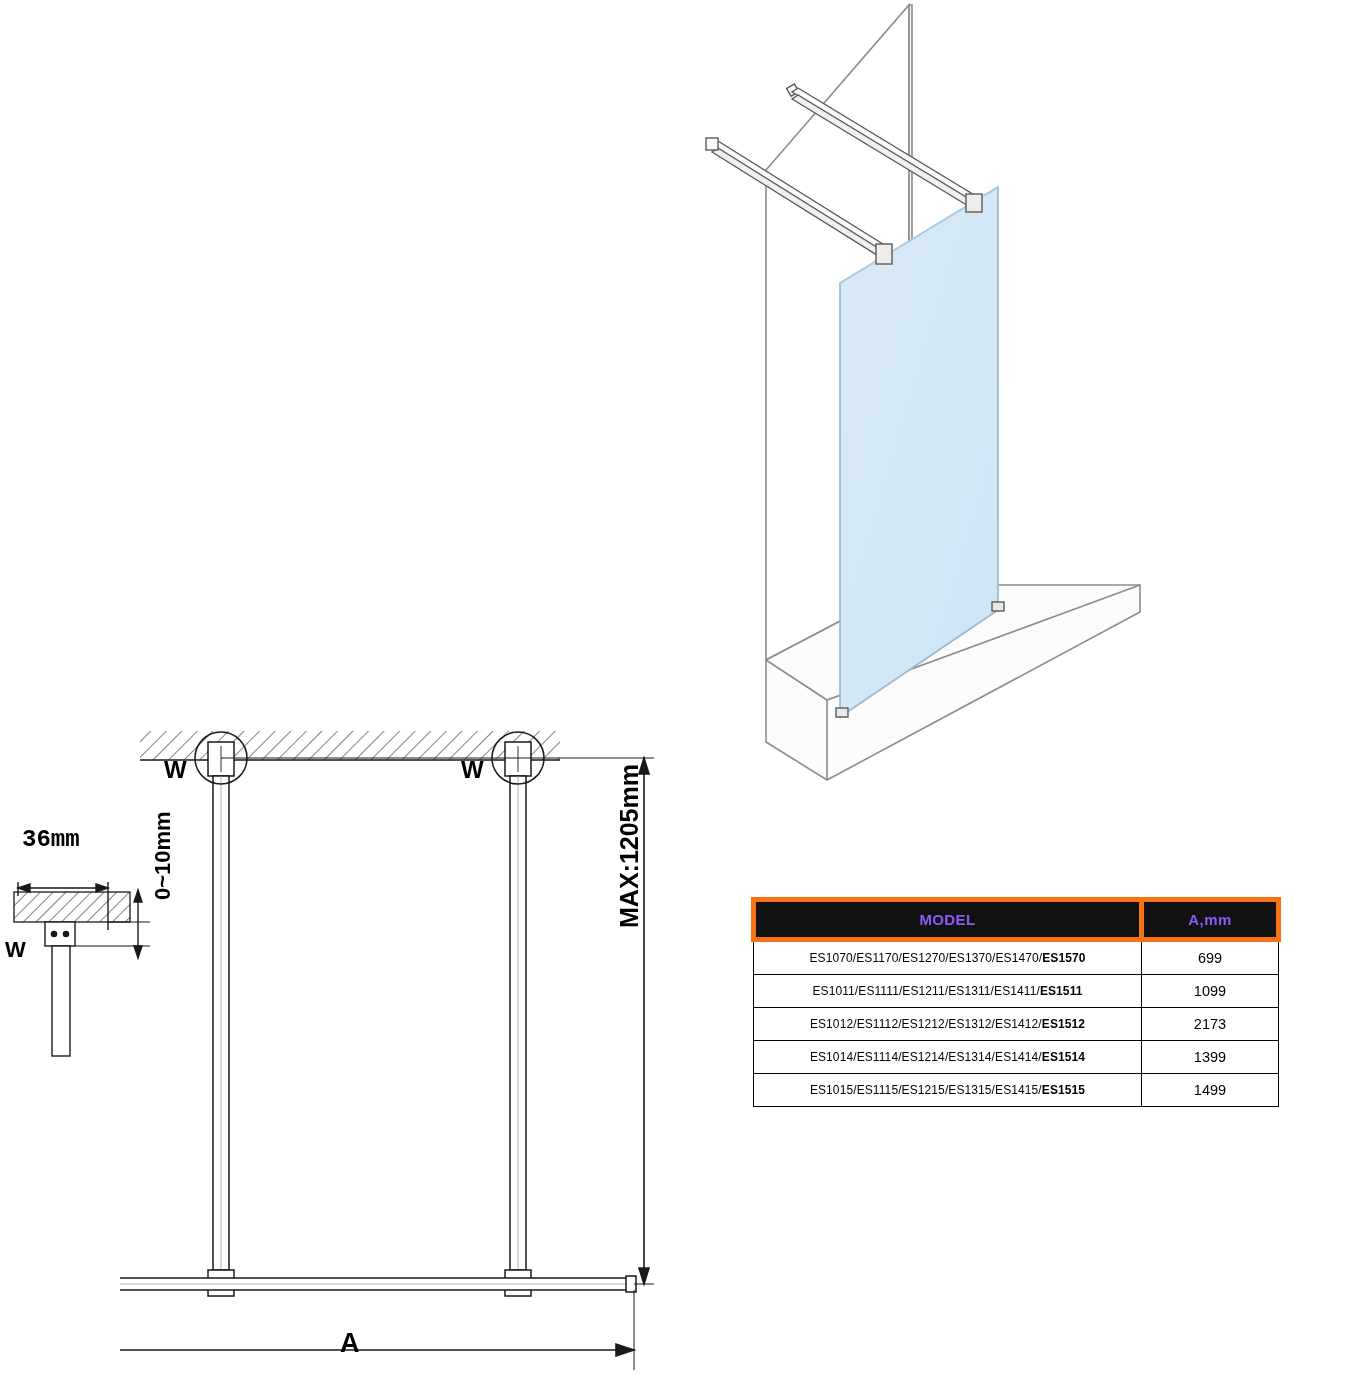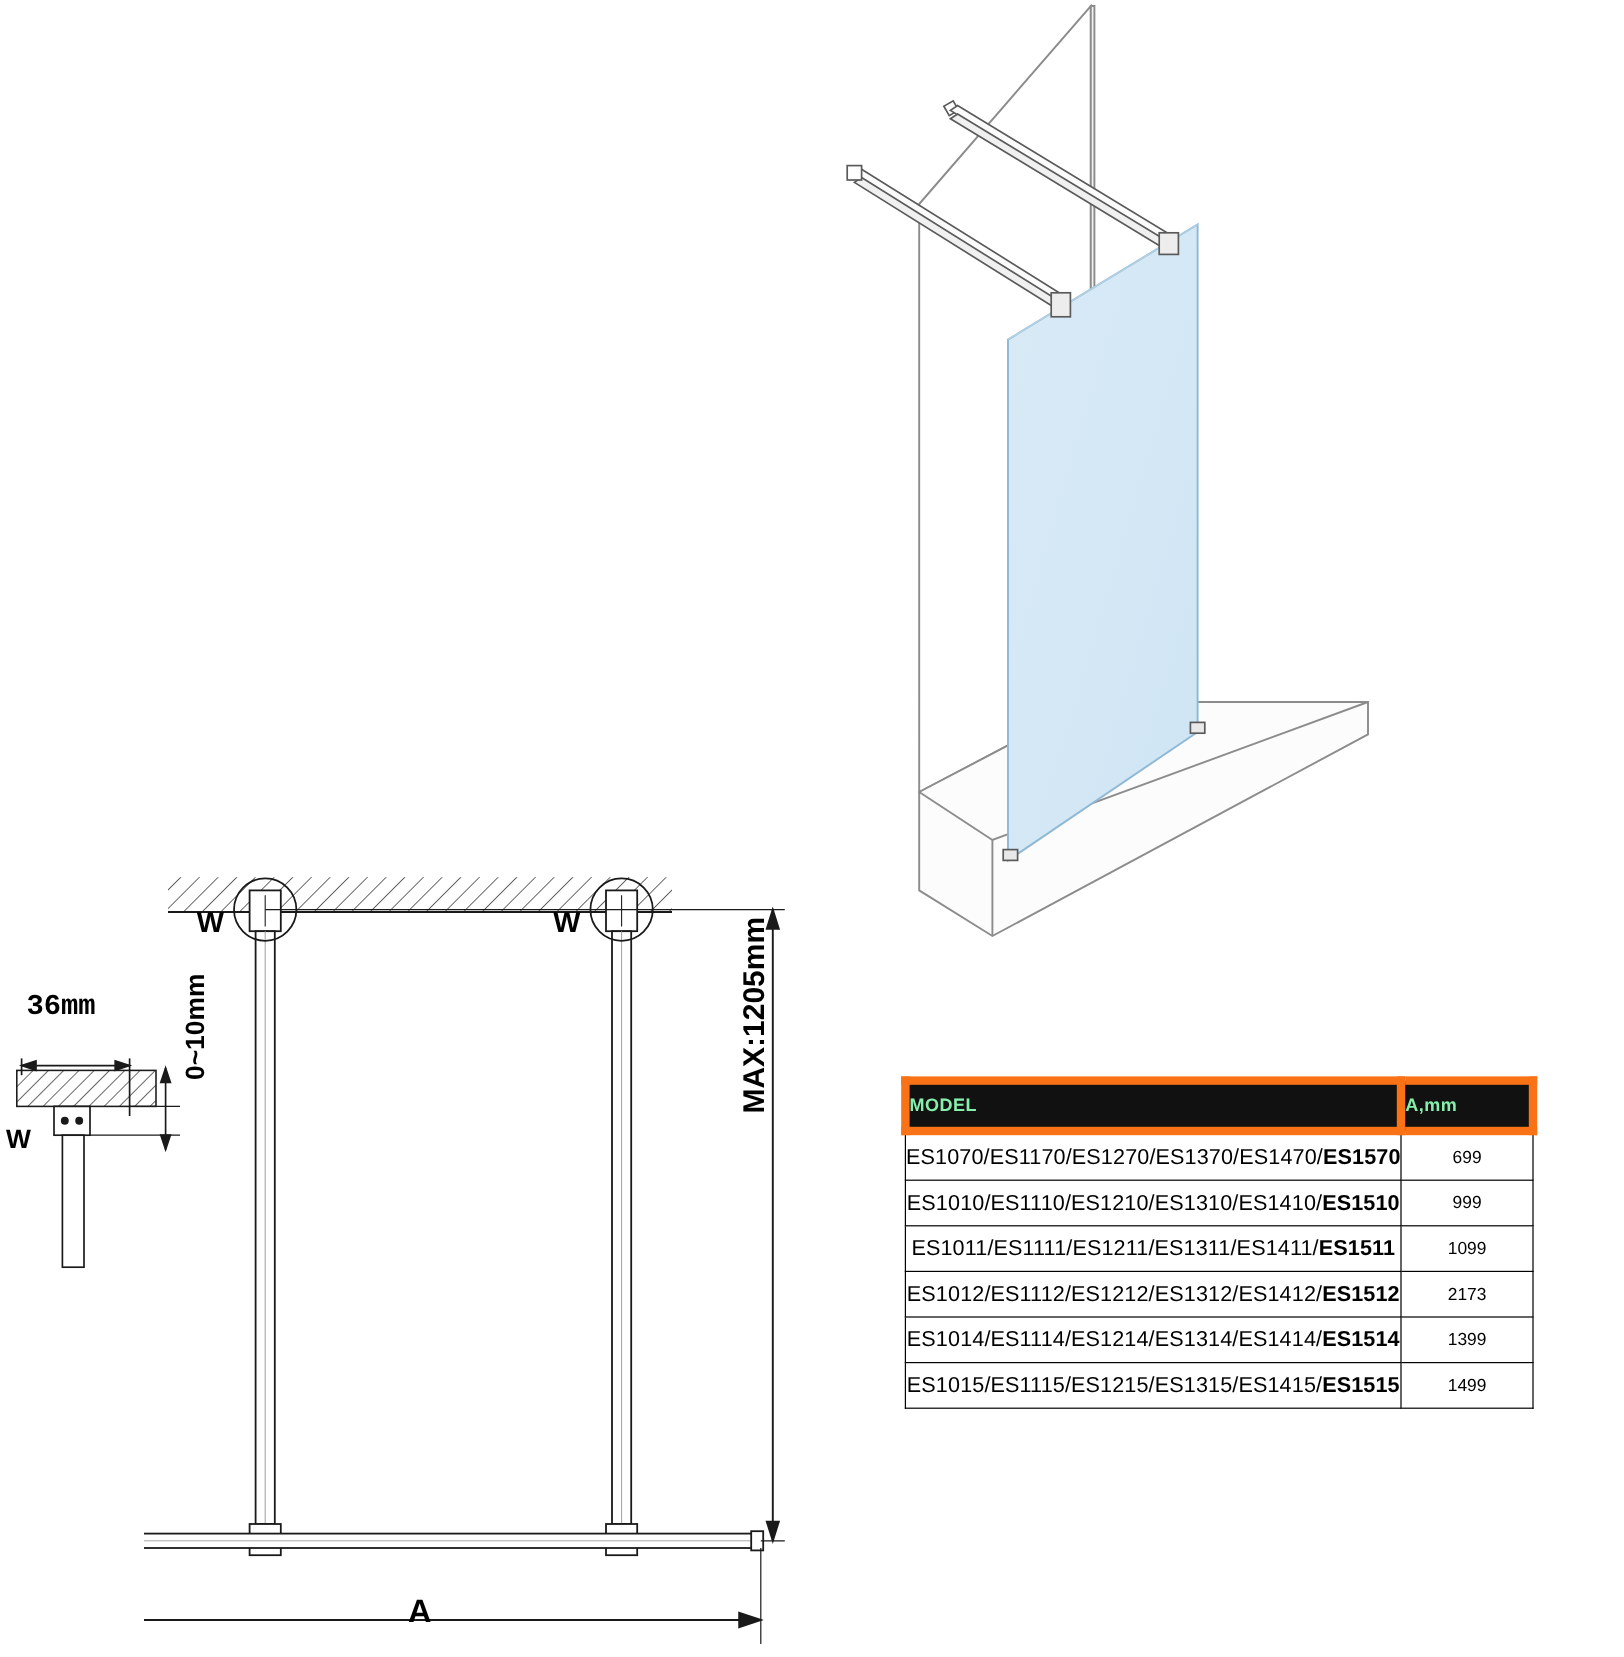--- a/index.html
+++ b/index.html
@@ -1,23 +1,23 @@
 <!DOCTYPE html>
 <html><head>
 <meta charset="utf-8">
 <style>
   html,body{margin:0;padding:0;background:#ffffff;}
   body{width:1353px;height:1381px;position:relative;font-family:"Liberation Sans",sans-serif;overflow:hidden;}
   .stage{position:absolute;left:0;top:0;width:1353px;height:1381px;}
   svg{display:block;}
   .tbl{position:absolute;left:751px;top:897px;width:530px;border-collapse:collapse;}
   .tbl th,.tbl td{border:1px solid #000;}
-  .tbl thead th{background:#111111;color:#86efac;font-size:15px;font-weight:bold;padding:9px 0;text-align:left;letter-spacing:.4px;border:7px solid #f97316;}
+  .tbl thead th{background:#111111;color:#8b5cf6;font-size:15px;font-weight:bold;padding:9px 0;text-align:center;letter-spacing:.4px;border:5px solid #f97316;}
   .tbl tbody td{font-size:14.5px;color:#000;padding:8px 0;text-align:center;background:#fff;}
-  .tbl tbody td.model{text-align:center;letter-spacing:.1px;font-size:18px;}
+  .tbl tbody td.model{text-align:center;letter-spacing:.1px;font-size:12px;}
   .tbl tbody td.model b{font-weight:bold;}
   .col-a{width:132px;}
   .lbl{position:absolute;font-weight:bold;color:#000;}
 </style>
 </head>
 <body>
 
 <div class="stage">
 
   <svg width="760" height="820" style="position:absolute;left:540px;top:0;">
@@ -170,24 +170,20 @@
         <th>MODEL</th>
         <th class="col-a">A,mm</th>
       </tr>
     </thead>
     <tbody>
         <tr>
           <td class="model"><span>ES1070/ES1170/ES1270/ES1370/ES1470/</span><b>ES1570</b></td>
           <td class="col-a">699</td>
         </tr>
         <tr>
-          <td class="model"><span>ES1010/ES1110/ES1210/ES1310/ES1410/</span><b>ES1510</b></td>
-          <td class="col-a">999</td>
-        </tr>
-        <tr>
           <td class="model"><span>ES1011/ES1111/ES1211/ES1311/ES1411/</span><b>ES1511</b></td>
           <td class="col-a">1099</td>
         </tr>
         <tr>
           <td class="model"><span>ES1012/ES1112/ES1212/ES1312/ES1412/</span><b>ES1512</b></td>
           <td class="col-a">2173</td>
         </tr>
         <tr>
           <td class="model"><span>ES1014/ES1114/ES1214/ES1314/ES1414/</span><b>ES1514</b></td>
           <td class="col-a">1399</td>

